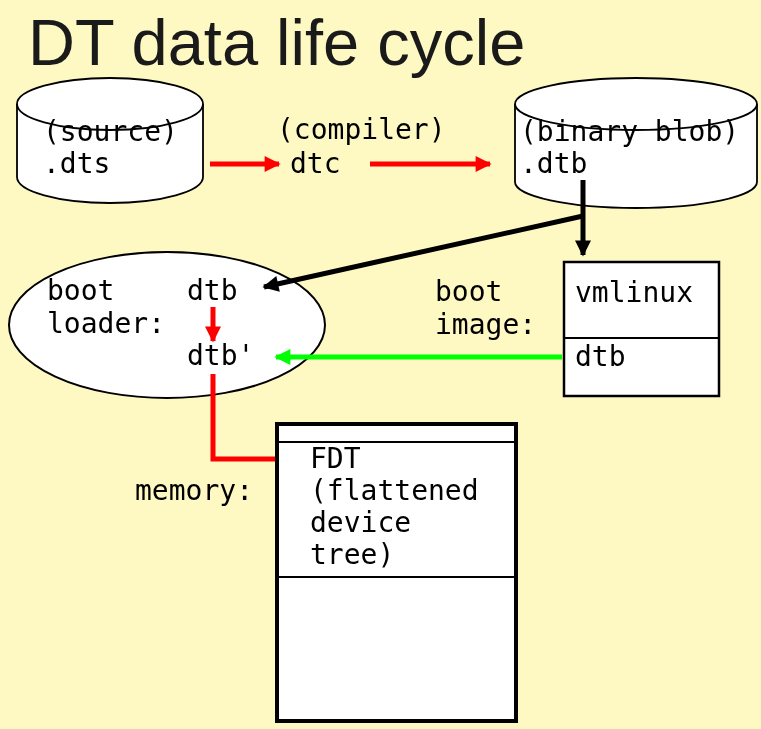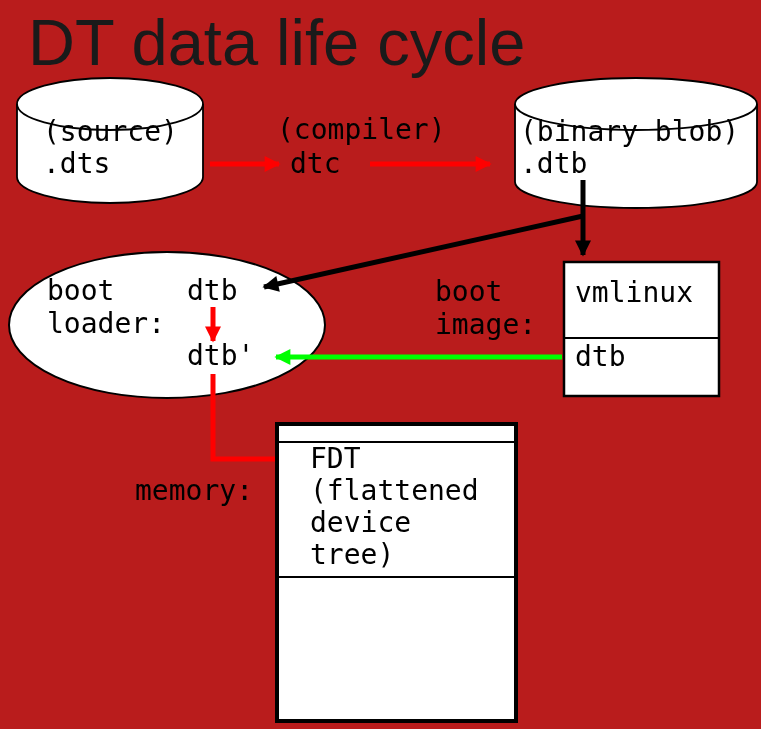--- a/index.html
+++ b/index.html
@@ -1,20 +1,20 @@
 <!DOCTYPE html>
 <html><head>
 <meta charset="utf-8">
 <style>
   html, body { margin: 0; padding: 0; background: #ffffff; }
   .page {
     position: relative;
     width: 761px;
     height: 729px;
-    background: #b91c1c;
+    background: #fef9c3;
     overflow: hidden;
   }
   svg { display: block; }
   .mono {
     font-family: "DejaVu Sans Mono", "Liberation Mono", monospace;
     font-size: 28px;
     fill: #000000;
   }
   .title-text {
     font-family: "Liberation Sans", "DejaVu Sans", sans-serif;

